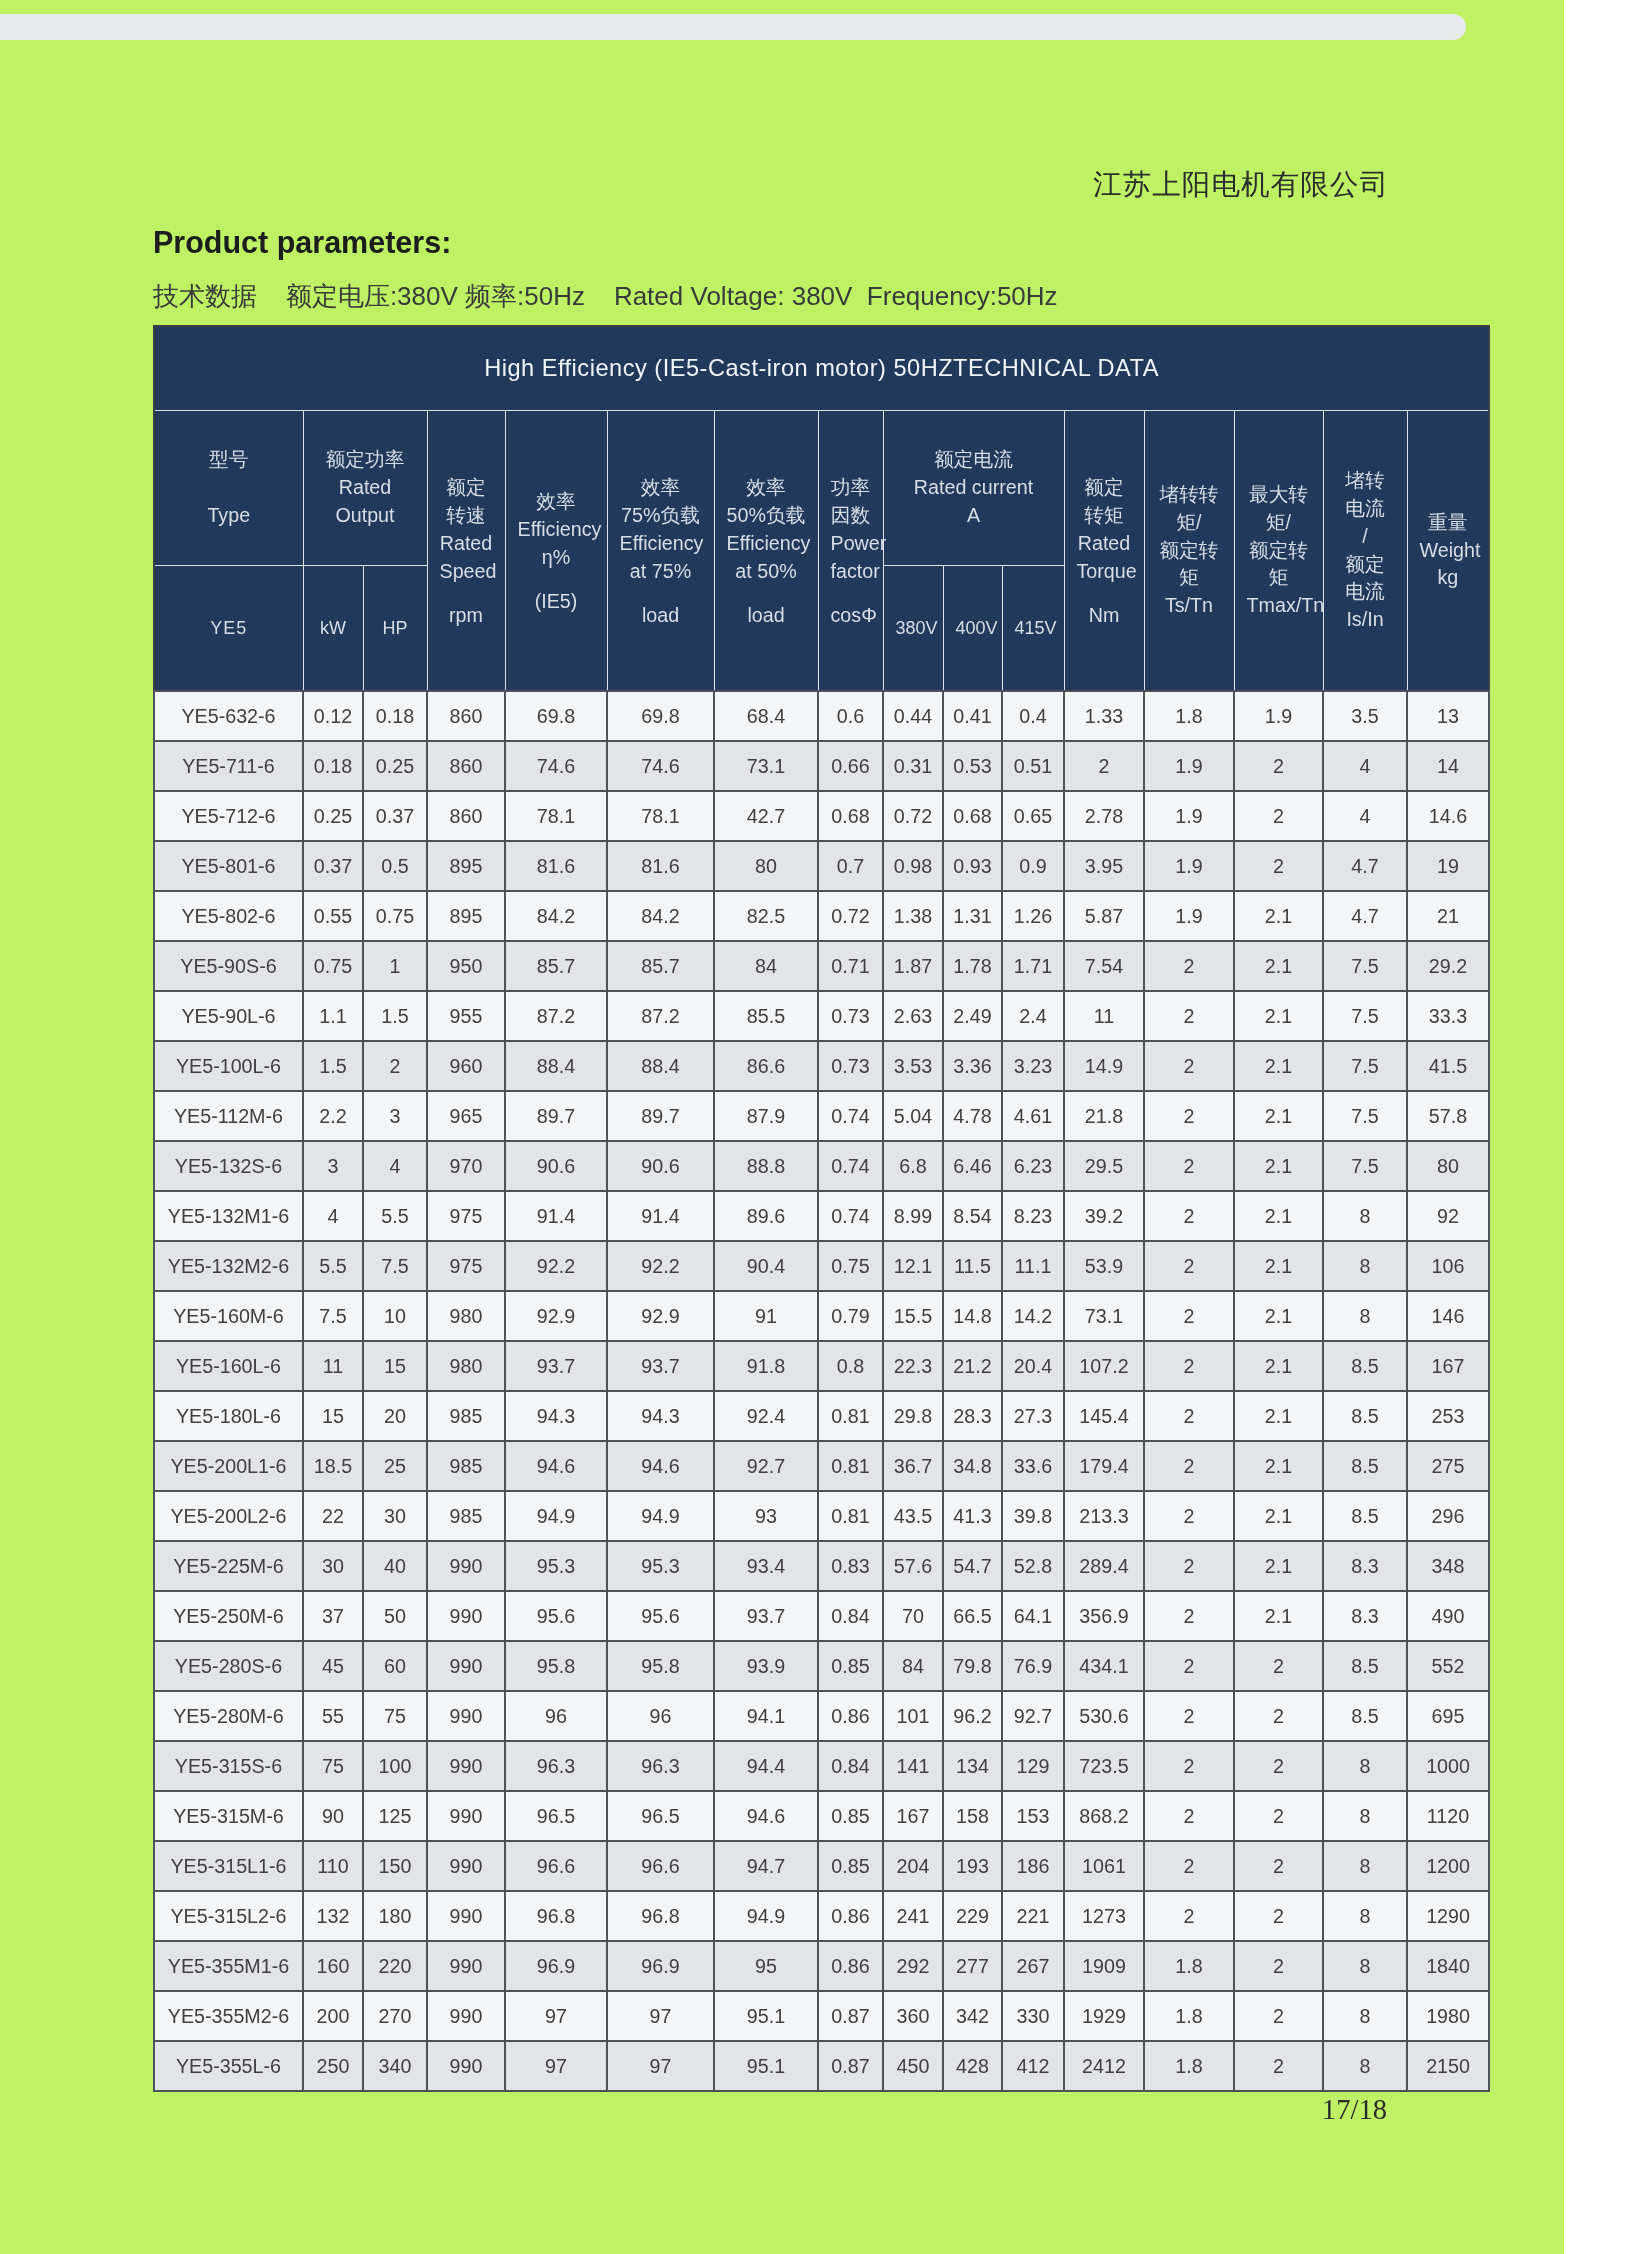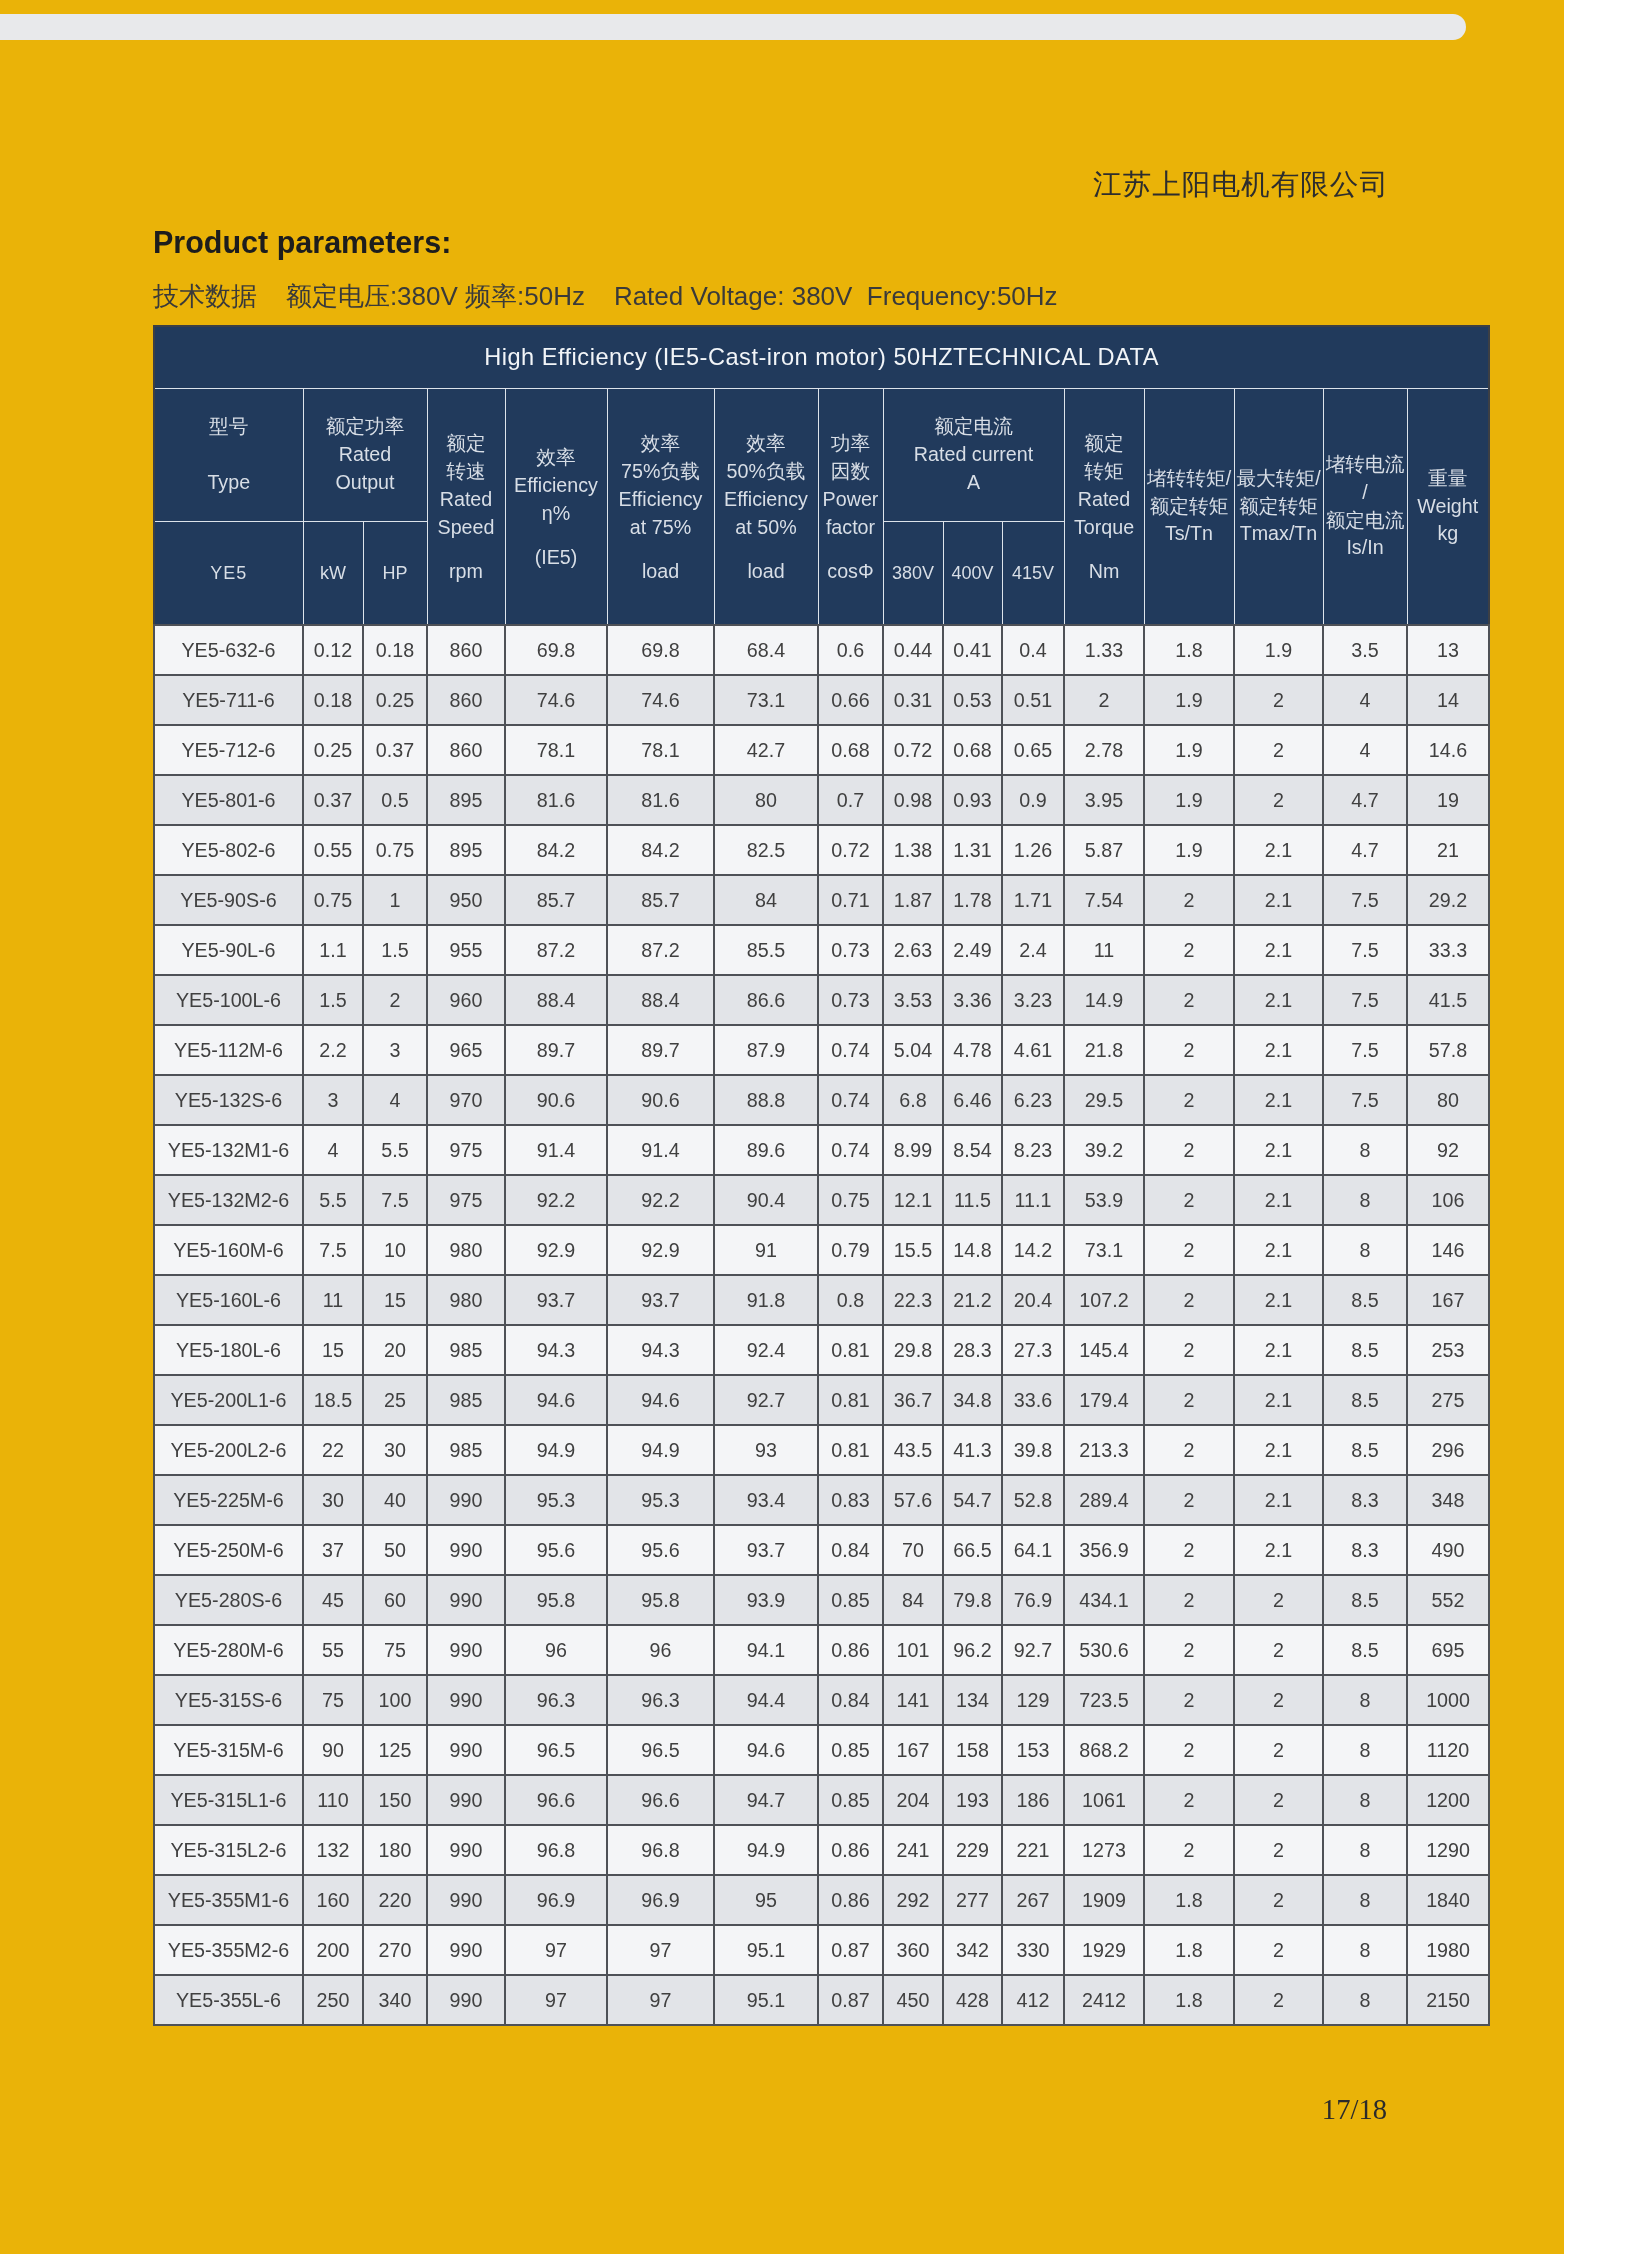--- a/index.html
+++ b/index.html
@@ -1,20 +1,20 @@
 <!DOCTYPE html>
 <html><head>
 <meta charset="utf-8">
 <style>
   html, body { margin: 0; padding: 0; background: #ffffff; }
   .page {
     position: relative;
     width: 1564px;
     height: 2255px;
-    background: #eab308;
+    background: #bef264;
     font-family: "Liberation Sans", "DejaVu Sans", sans-serif;
     overflow: hidden;
   }
   .top-bar {
     position: absolute;
     left: 0; top: 13.8px;
     width: 1466px; height: 26.6px;
     background: #e8e9eb;
     border-radius: 0 13.8px 13.8px 0;
   }
@@ -46,21 +46,21 @@
     width: 1335px;
     border-collapse: collapse;
     table-layout: fixed;
     border: 2px solid #3c3f45;
   }
   .tech-table th {
     background: #213a5c;
     color: #d8dee6;
     font-weight: normal;
     border: 1px solid #dde3ea;
-    padding: 1px;
+    padding: 12px;
     vertical-align: middle;
   }
   .title-row th {
     height: 59px;
     font-size: 23.6px;
     color: #f2f5f8;
     border: 1px solid #dde3ea;
     letter-spacing: 0.5px;
   }
   .hrow-top th { height: 130px; }

